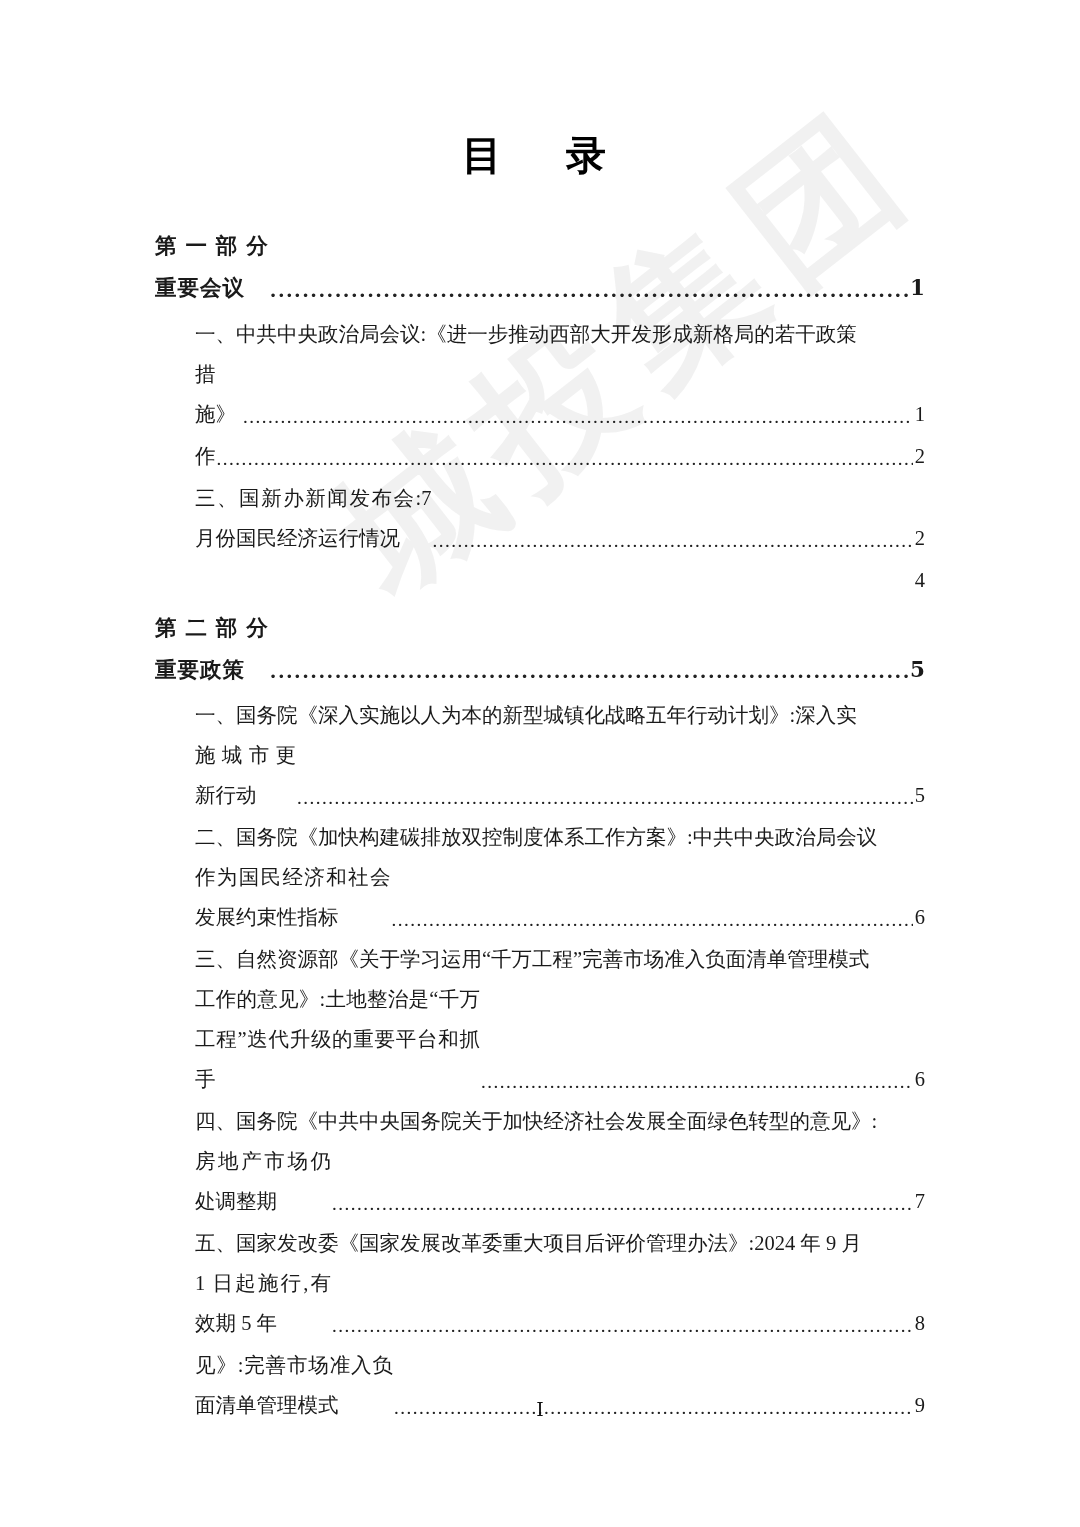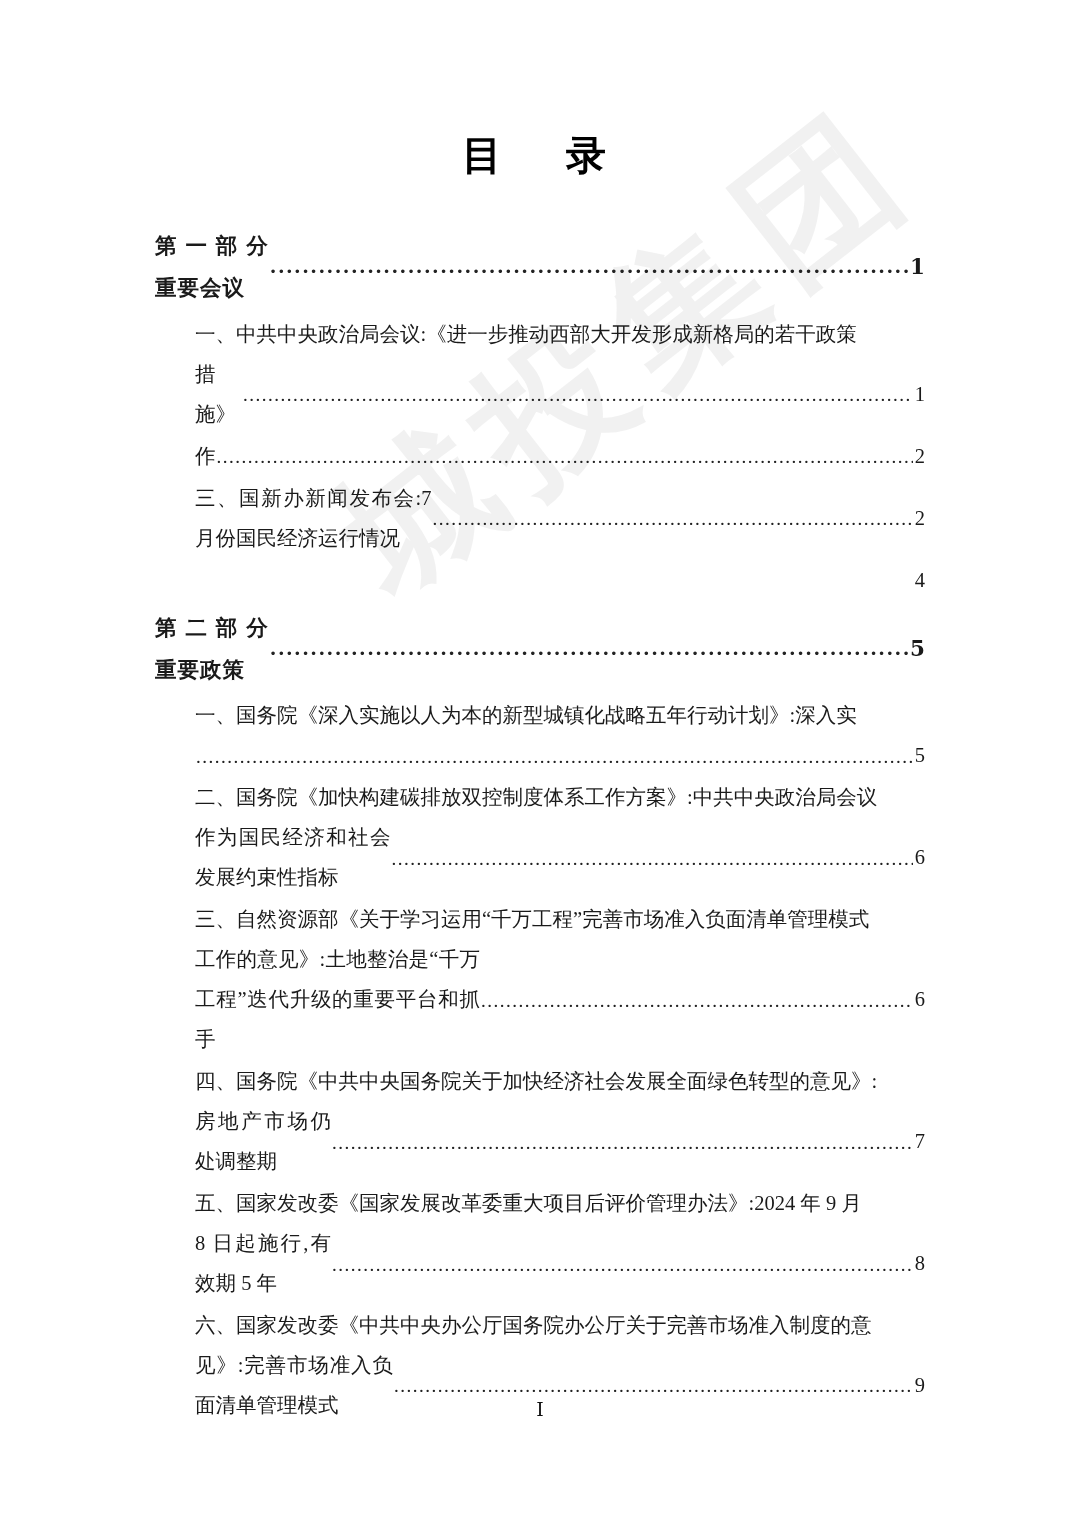--- a/index.html
+++ b/index.html
@@ -62,21 +62,21 @@
     margin-bottom: 6px;
   }
   .toc-entry.level2 {
     font-family: Liberation Serif, serif;
     font-weight: normal;
     text-indent: 0;
     padding-left: 40px;
   }
   .row {
     display: flex;
-    align-items: center;
+    align-items: flex-end;
     width: 100%;
   }
   .lbl {
     white-space: pre-wrap;
   }
   .level1 .lbl {
     letter-spacing: 1px;
   }
   .dots {
     flex: 1 1 auto;
@@ -154,20 +154,21 @@
         <div class="toc-entry level1">
           <div class="row">
             <span class="lbl">第二部分　重要政策</span>
             <span class="dots">............................................................................................................................................</span>
             <span class="pg">5</span>
           </div>
         </div>
         <div class="toc-entry level2">
           <div class="wrapline">一、国务院《深入实施以人为本的新型城镇化战略五年行动计划》:深入实</div>
           <div class="row">
+            <span class="lbl">施城市更新行动</span>
             <span class="dots">............................................................................................................................................</span>
             <span class="pg">5</span>
           </div>
         </div>
         <div class="toc-entry level2">
           <div class="wrapline">二、国务院《加快构建碳排放双控制度体系工作方案》:中共中央政治局会议</div>
           <div class="row">
             <span class="lbl">作为国民经济和社会发展约束性指标</span>
             <span class="dots">............................................................................................................................................</span>
             <span class="pg">6</span>
@@ -185,27 +186,26 @@
           <div class="wrapline">四、国务院《中共中央国务院关于加快经济社会发展全面绿色转型的意见》:</div>
           <div class="row">
             <span class="lbl">房地产市场仍处调整期</span>
             <span class="dots">............................................................................................................................................</span>
             <span class="pg">7</span>
           </div>
         </div>
         <div class="toc-entry level2">
           <div class="wrapline">五、国家发改委《国家发展改革委重大项目后评价管理办法》:2024 年 9 月</div>
           <div class="row">
-            <span class="lbl">8 日起施行,有效期 5 年</span>
+            <span class="lbl">1 日起施行,有效期 5 年</span>
             <span class="dots">............................................................................................................................................</span>
             <span class="pg">8</span>
           </div>
         </div>
         <div class="toc-entry level2">
-          <div class="wrapline">六、国家发改委《中共中央办公厅国务院办公厅关于完善市场准入制度的意</div>
           <div class="row">
             <span class="lbl">见》:完善市场准入负面清单管理模式</span>
             <span class="dots">............................................................................................................................................</span>
             <span class="pg">9</span>
           </div>
         </div>
       </div>
   </div>
 
   <div class="footer-num">I</div>

